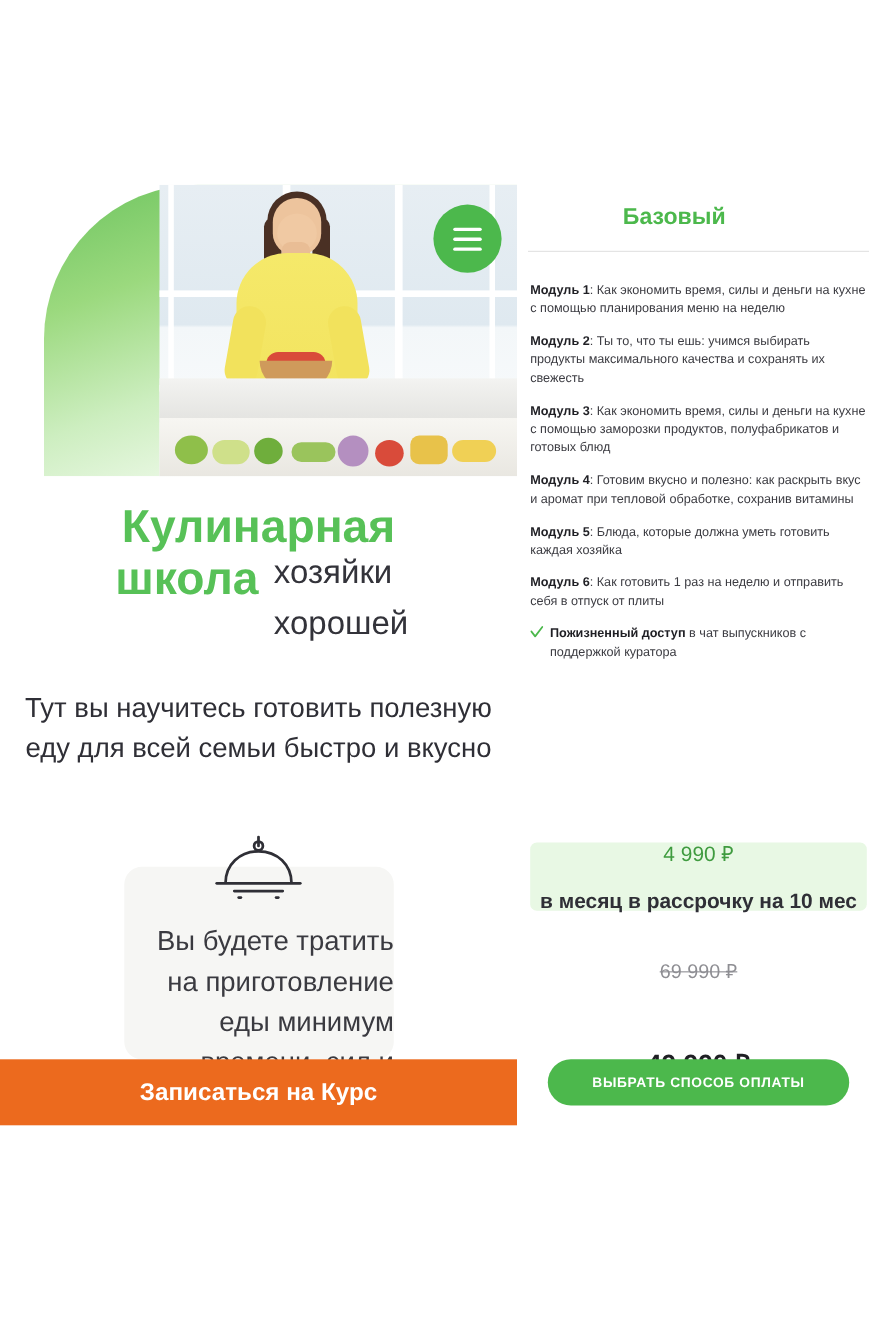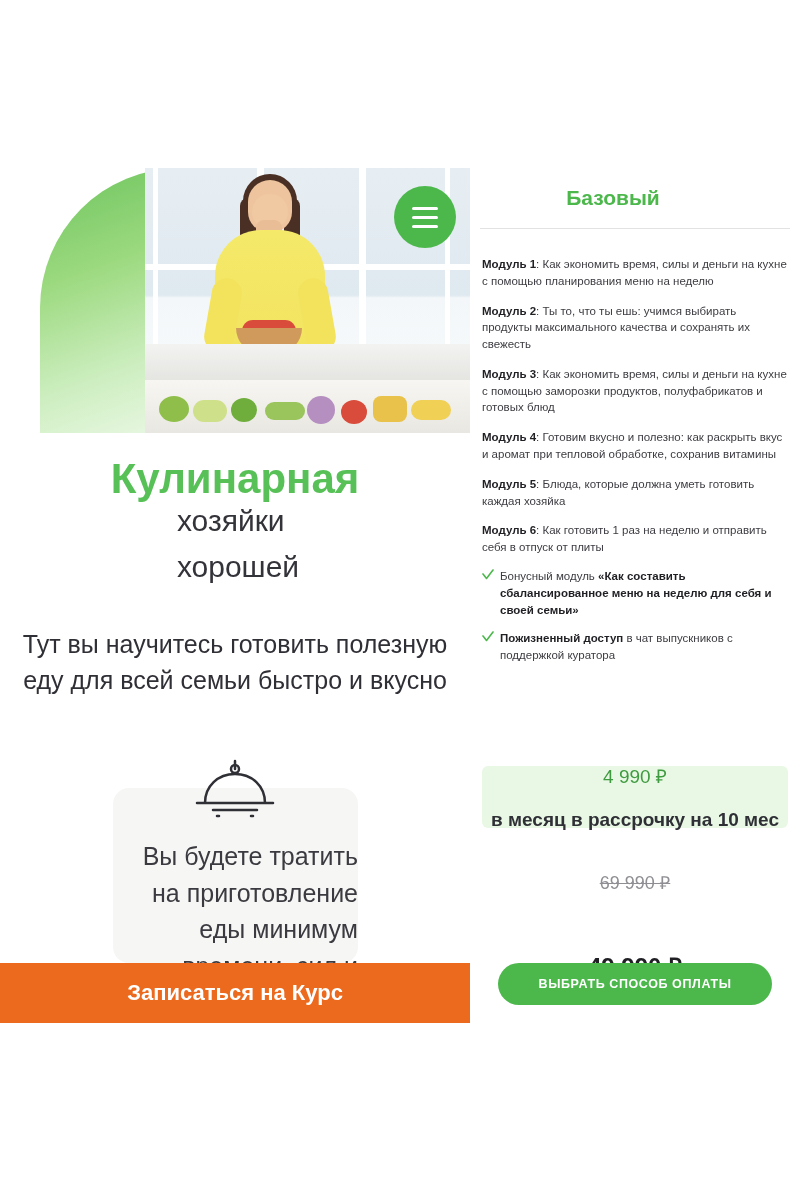--- a/index.html
+++ b/index.html
@@ -470,20 +470,21 @@
 
   <button id="menu-button">
     <span></span>
     <span></span>
     <span></span>
   </button>
 
   <div id="title-block">
     <div class="title-line title-green">Кулинарная</div>
     <div class="title-row">
+      <div class="title-line title-green">школа</div>
       <div>
         <div class="title-sub" style="padding-top:0;">хозяйки</div>
         <div class="title-sub">хорошей</div>
       </div>
     </div>
   </div>
 
   <div id="lead-text">Тут вы научитесь готовить полезную еду для всей семьи быстро и вкусно</div>
 
   <div id="benefit-card"></div>
@@ -527,26 +528,20 @@
     <div class="module">
       <b>Модуль 6</b><span>: Как готовить 1 раз на неделю и отправить себя в отпуск от плиты</span>
     </div>
   </div>
 
   <div id="bonuses">
     <div class="bonus">
       <svg class="check-icon" viewBox="0 0 12 12">
         <path d="M1 5 L4.5 9.5 L11 1" fill="none" stroke="#4cb84c" stroke-width="1.6" stroke-linecap="round" stroke-linejoin="round"></path>
       </svg>
-      <span>Бонусный модуль </span><b>«Как составить сбалансированное меню на неделю для себя и своей семьи»</b><span></span>
-    </div>
-    <div class="bonus">
-      <svg class="check-icon" viewBox="0 0 12 12">
-        <path d="M1 5 L4.5 9.5 L11 1" fill="none" stroke="#4cb84c" stroke-width="1.6" stroke-linecap="round" stroke-linejoin="round"></path>
-      </svg>
       <span></span><b>Пожизненный доступ</b><span> в чат выпускников с поддержкой куратора</span>
     </div>
   </div>
 
   <div id="installment-box">
     <div id="installment-price">4 990 ₽</div>
     <div id="installment-note">в месяц в рассрочку на 10 мес</div>
   </div>
 
   <div id="old-price">69 990 ₽</div>

